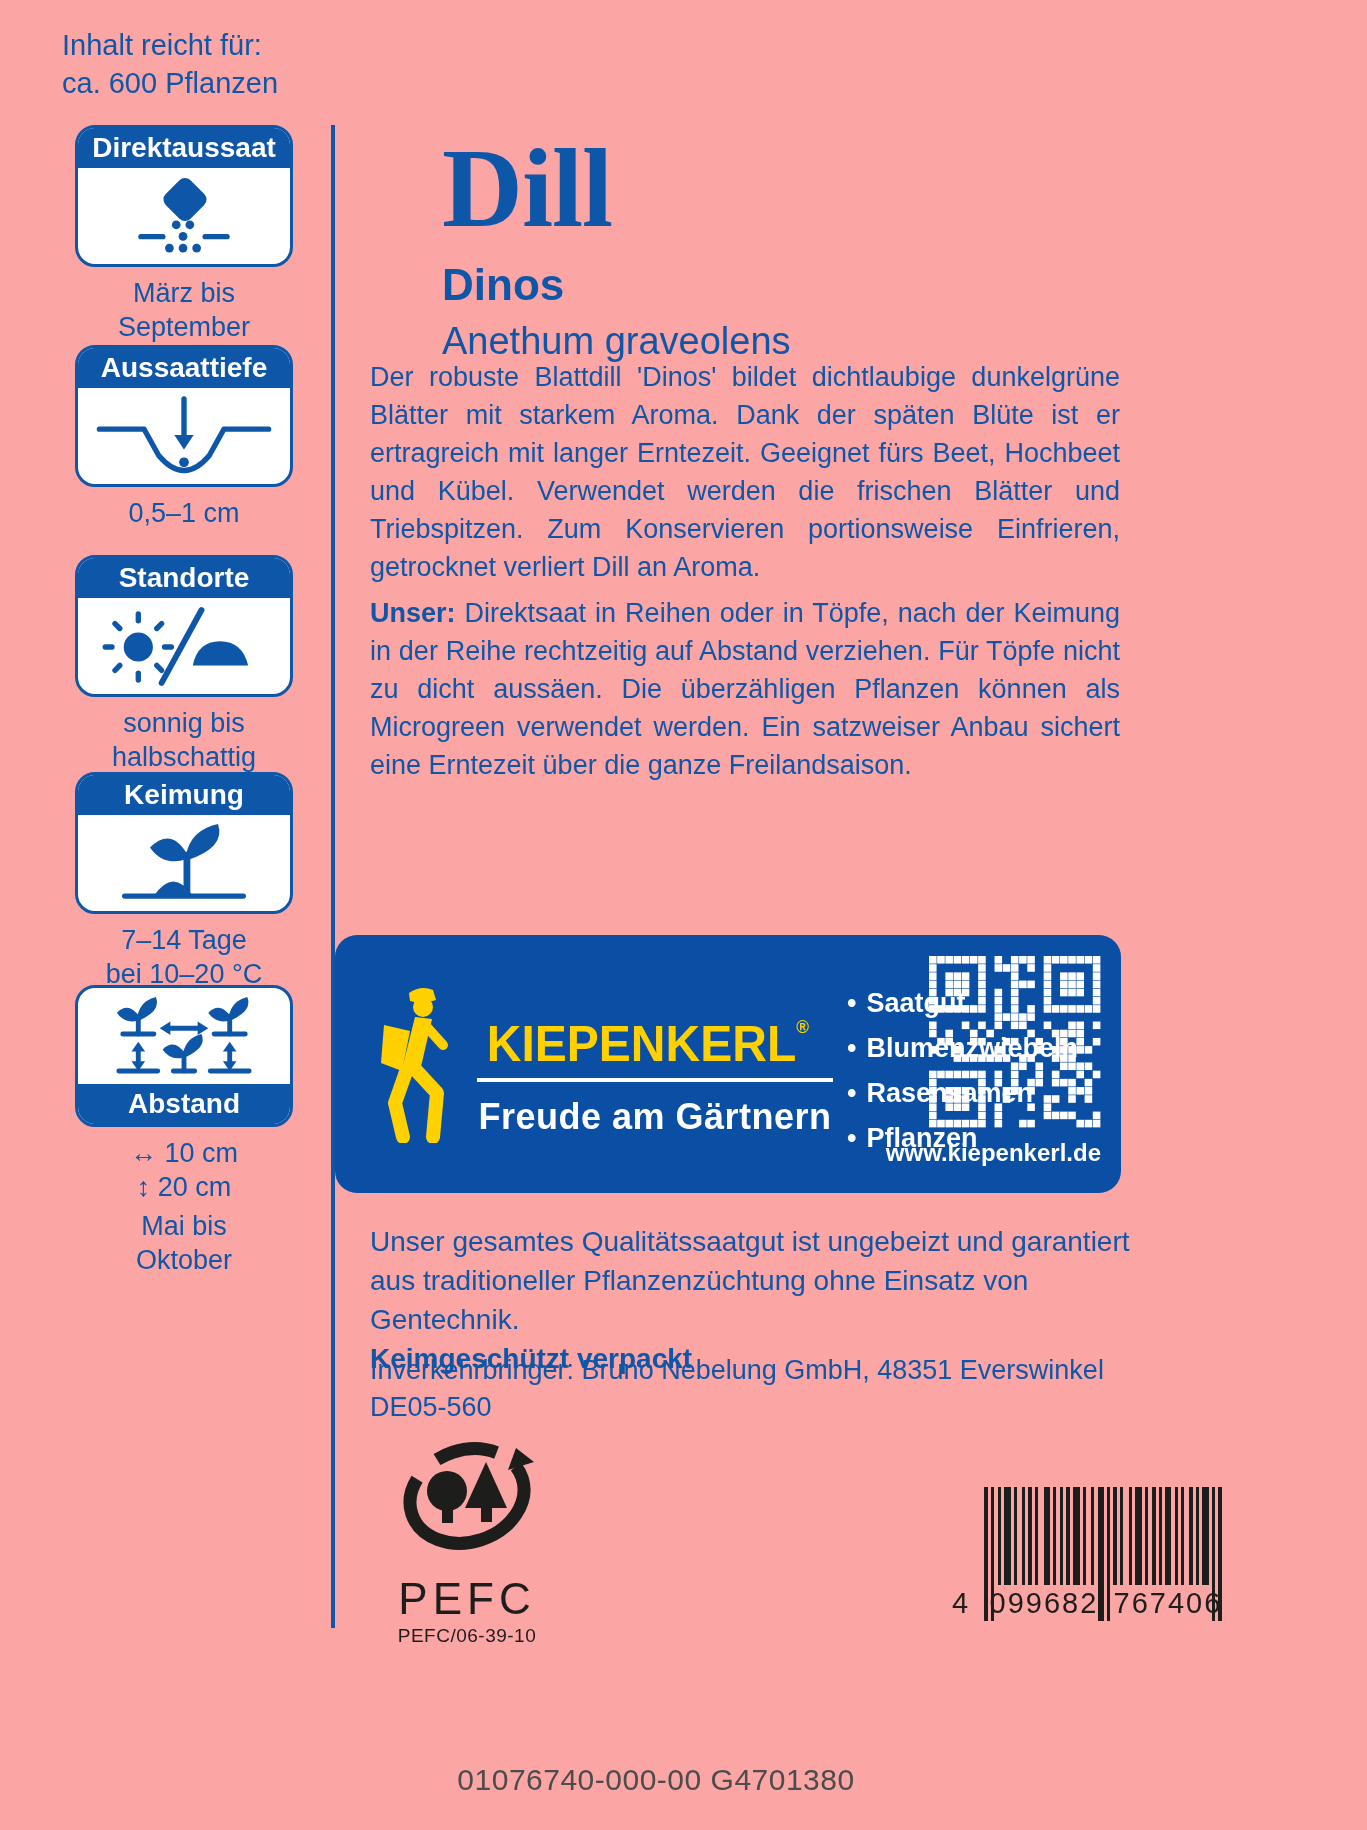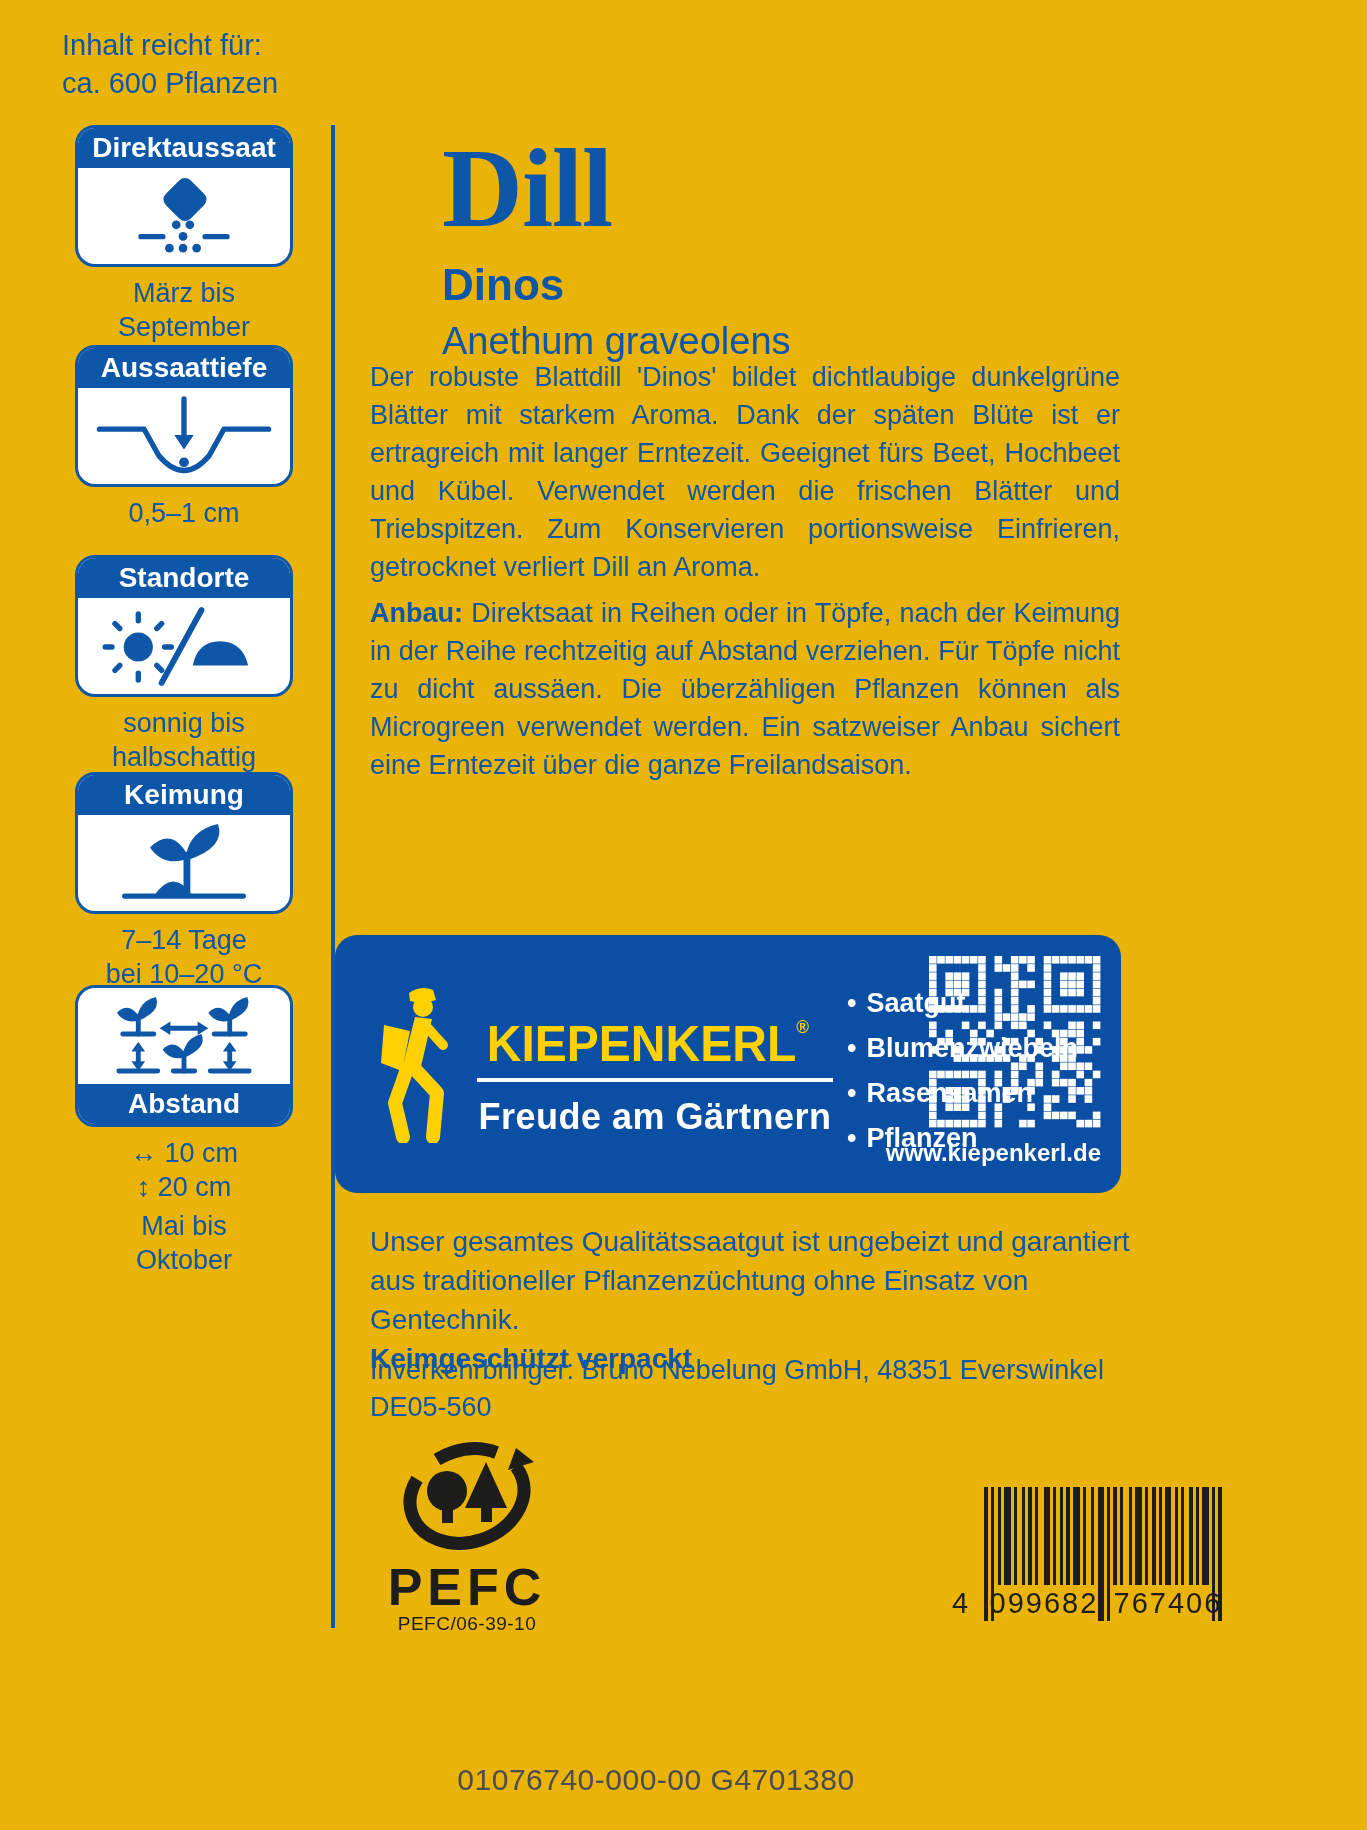--- a/index.html
+++ b/index.html
@@ -1,16 +1,16 @@
 <!DOCTYPE html>
 <html><head>
 <meta charset="utf-8">
 <style>
   html,body{margin:0;padding:0;background:#fff;}
-  .page{position:relative;width:1367px;height:1830px;background:#eab308;overflow:hidden;
+  .page{position:relative;width:1367px;height:1830px;background:#fca5a5;overflow:hidden;
         font-family:"Liberation Sans","DejaVu Sans",sans-serif;color:#0E57A8;}
   svg{display:block;}
 
   
   .capacity{position:absolute;left:62px;top:26px;font-size:29px;line-height:38px;font-weight:500;}
   .divider{position:absolute;left:331px;top:125px;width:4px;height:1503px;background:#0E57A8;}
   .infobox{position:absolute;left:75px;width:218px;text-align:center;}
   .ib-frame{border:3px solid #0E57A8;border-radius:20px;overflow:hidden;background:#fff;}
   .ib-head{background:#0E57A8;color:#fff;font-weight:bold;font-size:28px;line-height:40px;height:40px;}
   .ib-body{height:96px;display:flex;align-items:center;justify-content:center;}
@@ -42,21 +42,21 @@
   .qr{position:absolute;right:20px;top:21px;width:172px;height:172px;}
   .website{position:absolute;right:20px;top:204px;color:#fff;font-size:24px;font-weight:bold;}
 
   
   .quality{position:absolute;left:370px;top:1222px;width:760px;font-size:28px;line-height:39px;font-weight:500;}
   .quality .bold-line{font-weight:bold;}
   .distributor{position:absolute;left:370px;top:1352px;width:760px;font-size:27px;line-height:37px;}
 
   
   .pefc{position:absolute;left:382px;top:1436px;width:170px;text-align:center;color:#1d1d1b;}
-  .pefc-name{font-size:52px;font-weight:bold;letter-spacing:5px;line-height:46px;}
+  .pefc-name{font-size:44px;font-weight:normal;letter-spacing:5px;line-height:46px;margin-top:12px;}
   .pefc-code{font-size:19px;margin-top:3px;letter-spacing:.5px;}
 
   
   .barcode{position:absolute;left:952px;top:1487px;width:290px;height:140px;color:#1d1d1b;}
   .barcode svg{position:absolute;left:32px;top:0;}
   .bc-digits{position:absolute;left:0;top:100px;width:278px;display:flex;align-items:flex-start;
              font-size:29px;letter-spacing:2px;color:#1d1d1b;}
   .bc-digits span:nth-child(1){width:30px;}
   .bc-digits span:nth-child(2){flex:1;text-align:center;}
   .bc-digits span:nth-child(3){flex:1;text-align:center;}
@@ -213,21 +213,21 @@
   </section>
 
   <header class="heading">
     <h1>Dill</h1>
     <div class="variety">Dinos</div>
     <div class="botanical">Anethum graveolens</div>
   </header>
 
   <p class="desc">Der robuste Blattdill 'Dinos' bildet dichtlaubige dunkelgrüne Blätter mit starkem Aroma. Dank der späten Blüte ist er ertragreich mit langer Erntezeit. Geeignet fürs Beet, Hochbeet und Kübel. Verwendet werden die frischen Blätter und Triebspitzen. Zum Konservieren portionsweise Einfrieren, getrocknet verliert Dill an Aroma.</p>
 
-  <p class="tip"><strong>Anbau:</strong> <span>Direktsaat in Reihen oder in Töpfe, nach der Keimung in der Reihe rechtzeitig auf Abstand verziehen. Für Töpfe nicht zu dicht aussäen. Die überzähligen Pflanzen können als Microgreen verwendet werden. Ein satzweiser Anbau sichert eine Erntezeit über die ganze Freilandsaison.</span></p>
+  <p class="tip"><strong>Unser:</strong> <span>Direktsaat in Reihen oder in Töpfe, nach der Keimung in der Reihe rechtzeitig auf Abstand verziehen. Für Töpfe nicht zu dicht aussäen. Die überzähligen Pflanzen können als Microgreen verwendet werden. Ein satzweiser Anbau sichert eine Erntezeit über die ganze Freilandsaison.</span></p>
 
   <div class="banner">
     <svg class="kman" width="92" height="158" viewBox="0 0 92 158">
       <g fill="#FFD100">
         <path d="M30 8 Q42 0 54 5 L57 15 Q43 20 31 16 Z"></path>
         <circle cx="44" cy="22" r="10"></circle>
         <polygon points="36,32 53,34 41,86 24,80"></polygon>
         <polygon points="5,40 31,46 23,86 2,78"></polygon>
       </g>
       <g stroke="#FFD100" fill="none" stroke-linecap="round" stroke-linejoin="round">

